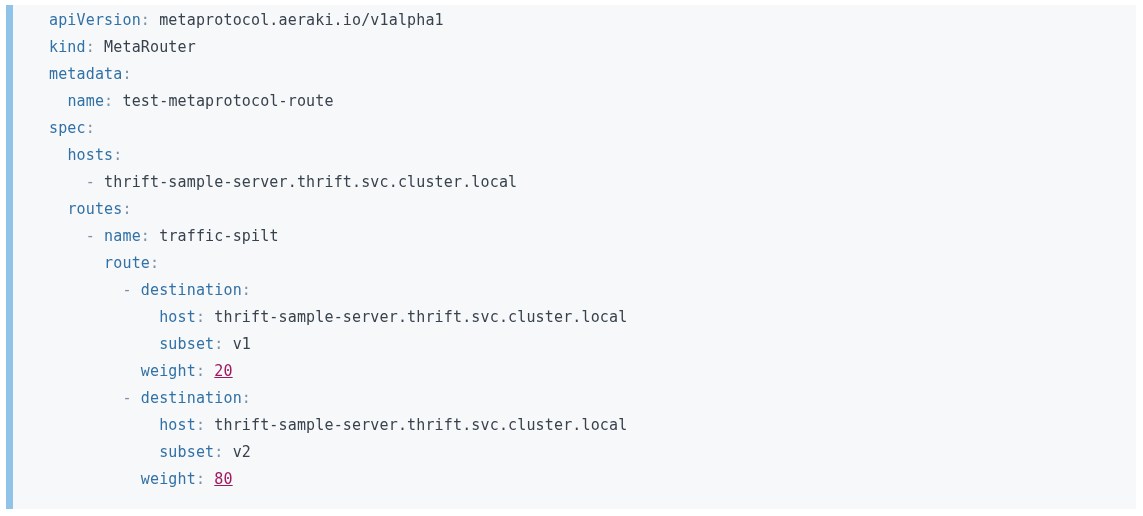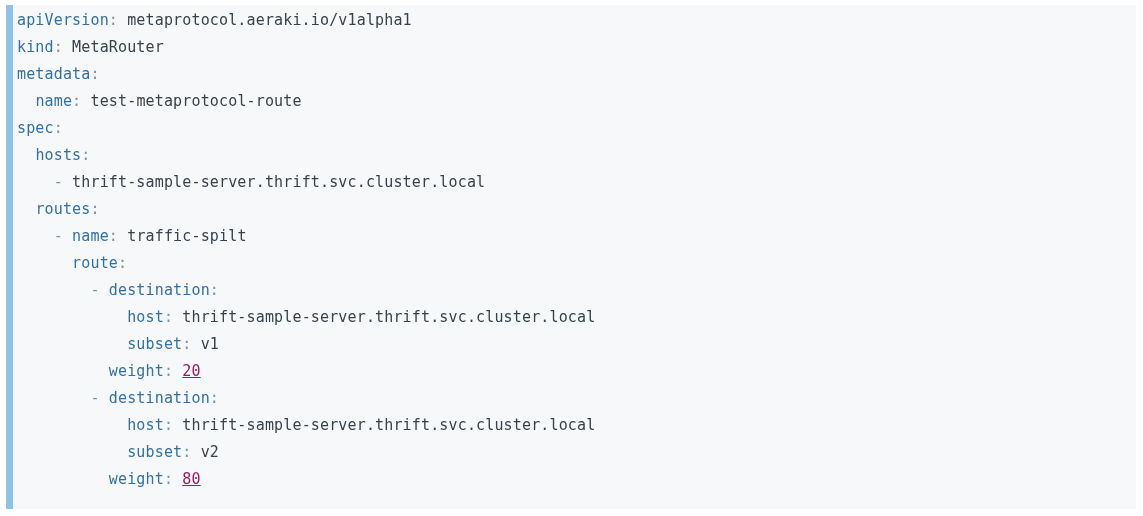--- a/index.html
+++ b/index.html
@@ -24,20 +24,21 @@
     margin: 0;
     padding: 2px 8px 0 4px;
     font-family: "DejaVu Sans Mono", "Liberation Mono", monospace;
     font-size: 15px;
     line-height: 27px;
     letter-spacing: 0.15px;
   }
   .code-line {
     white-space: pre;
     height: 27px;
+    margin-left: 32px;
   }
   .tok-key    { color: var(--key, #3171a6); }
   .tok-punct  { color: var(--punctuation, #7d91a5); }
   .tok-value  { color: var(--value, #38424d); }
   .tok-number { color: var(--number, #a0195f); text-decoration: underline; }
   .tok-ws     { color: var(--value, #38424d); }
 </style>
 </head>
 <body style="background: rgb(255, 255, 255);">
 

